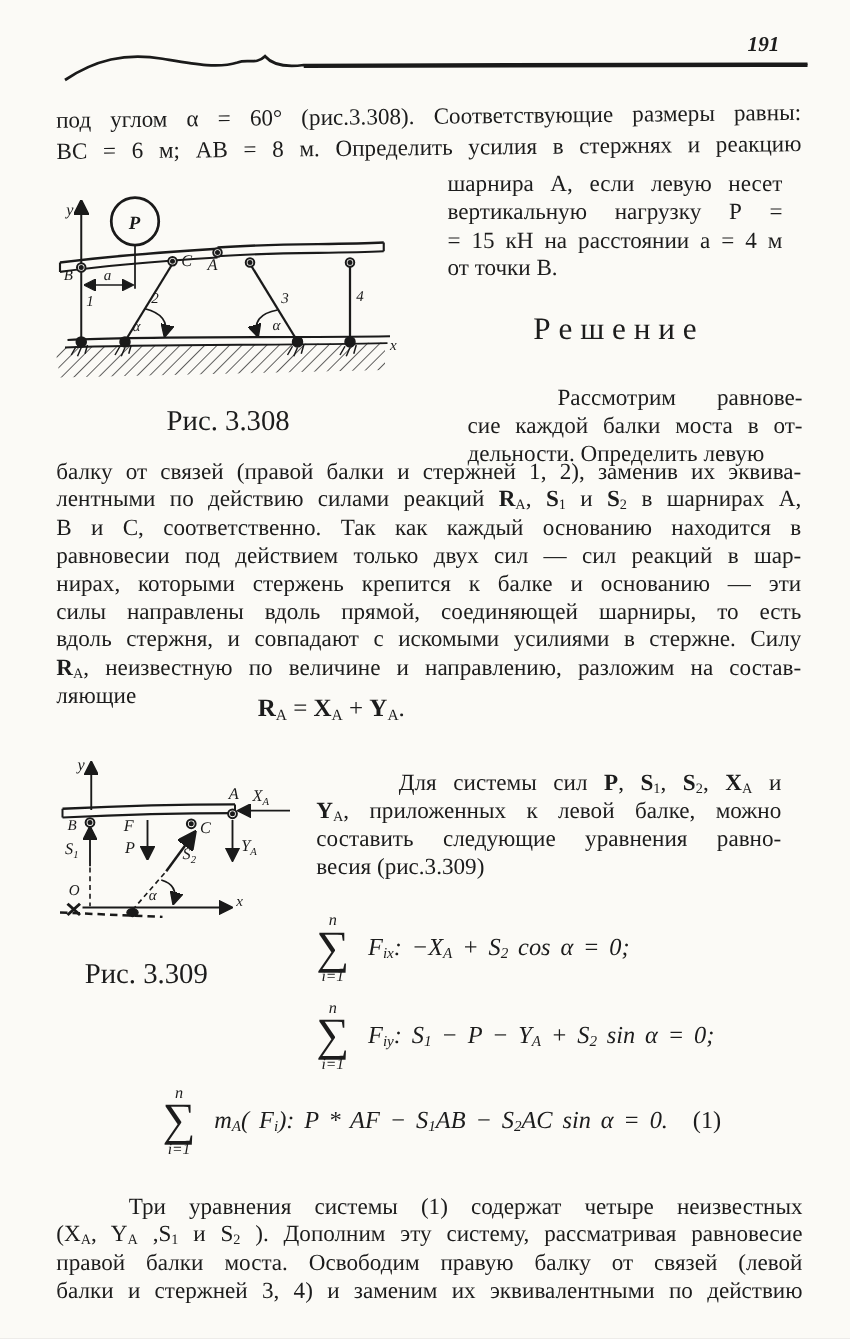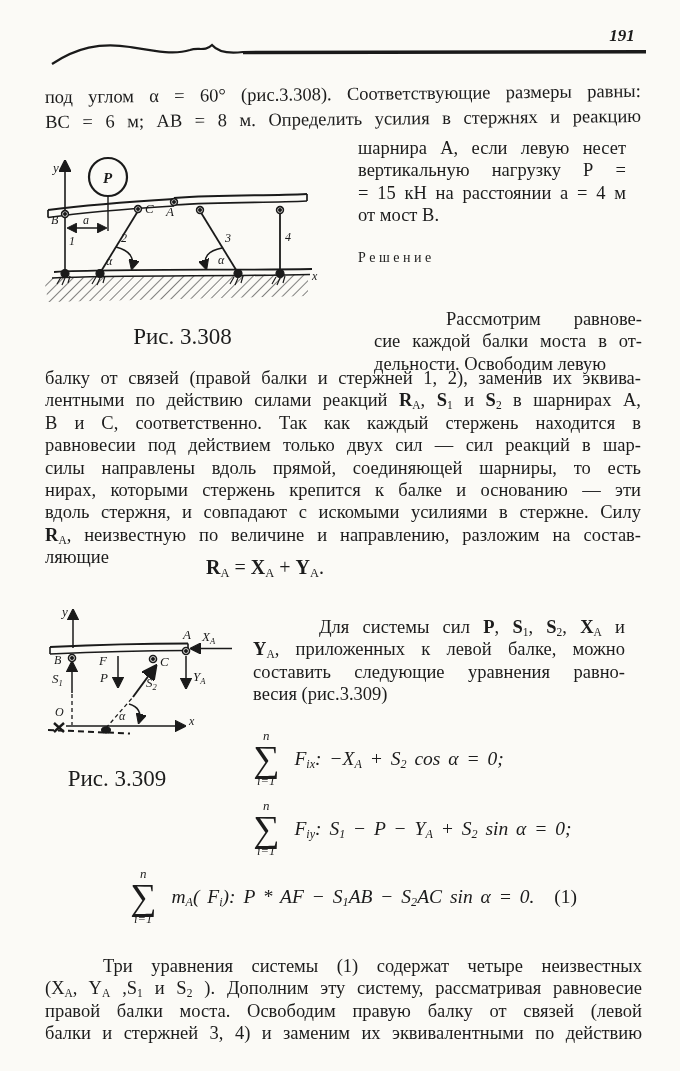--- a/index.html
+++ b/index.html
@@ -8,23 +8,23 @@
   .abs{position:absolute;}
   .line{height:22.4px;line-height:22.4px;font-size:18.5px;white-space:normal;overflow:hidden;}
   .lh25 .line{height:25px;line-height:25px;}
   .jl{text-align:justify;text-align-last:justify;text-justify:inter-word;}
   .ll{text-align:left;}
   .ind72{padding-left:72px;}
   .ind66{padding-left:66px;}
   .ind58{padding-left:58px;}
   sub{font-size:0.62em;line-height:0;vertical-align:-0.22em;}
   b{font-weight:bold;}
-  .pageno{font-size:17px;font-weight:bold;font-style:italic;text-align:center;}
+  .pageno{font-size:17px;font-weight:bold;font-style:italic;text-align:left;}
   .caption{font-size:23px;text-align:center;}
-  .heading{font-size:14px;}
+  .heading{font-size:25px;text-align:center;}
   .eq{display:flex;align-items:center;height:64px;font-size:19.5px;}
   .eq .expr{word-spacing:3px;font-style:italic;}
   .eq .num{margin-left:auto;}
   .sumwrap{display:flex;flex-direction:column;align-items:center;margin-right:15px;}
   .sum-n{font-style:italic;font-size:13px;line-height:12px;}
   .sum-s{font-size:37px;line-height:33px;}
   .sum-i{font-style:italic;font-size:12.5px;line-height:13px;}
   .eq-ra{text-align:center;font-size:20px;}
   svg text{font-family:"Liberation Serif",serif;font-style:italic;fill:#1a1a1a;font-size:12px;}
   svg .lab13{font-size:13px;}
@@ -122,36 +122,36 @@
       <path d="M192,127 l-4,7 M196,128 l-3,7 M201,126 l-2,7" fill="none"></path>
       <path d="M234,127 l-4,7 M238,128 l-3,7 M243,126 l-2,7" fill="none"></path>
     </g>
   </svg>
   <div class="abs caption" style="left:100px;top:324px;width:165px;">Рис. 3.308</div>
 
   <div class="abs" style="left:358px;top:137px;width:268px;">
     <div class="line jl">шарнира А, если левую несет</div>
     <div class="line jl">вертикальную нагрузку Р =</div>
     <div class="line jl">= 15 кН на расстоянии а = 4 м</div>
-    <div class="line ll">от мост В.</div>
+    <div class="line ll">от точки В.</div>
   </div>
   <div class="abs heading" style="left:358px;top:250px;width:268px;">Р е ш е н и е</div>
   <div class="abs" style="left:358px;top:308px;width:268px;margin-left:16px;">
     <div class="line jl ind72">Рассмотрим равнове-</div>
     <div class="line jl">сие  каждой балки моста в от-</div>
-    <div class="line ll">дельности. Освободим левую</div>
+    <div class="line ll">дельности. Определить левую</div>
   </div>
 
   <div class="abs" style="left:45px;top:367px;width:596px;">
     <div class="line jl">балку от связей (правой балки и стержней 1, 2), заменив их эквива-</div>
     <div class="line jl">лентными по действию силами реакций <b>R</b><sub>A</sub>, <b>S</b><sub>1</sub> и <b>S</b><sub>2</sub> в шарнирах А,</div>
-    <div class="line jl">В и С, соответственно. Так как каждый стержень находится в</div>
+    <div class="line jl">В и С, соответственно. Так как каждый основанию находится в</div>
     <div class="line jl">равновесии под действием только двух сил — сил реакций в шар-</div>
+    <div class="line jl">нирах, которыми стержень крепится к балке и основанию — эти</div>
     <div class="line jl">силы направлены вдоль прямой, соединяющей шарниры, то есть</div>
-    <div class="line jl">нирах, которыми стержень крепится к балке и основанию — эти</div>
     <div class="line jl">вдоль стержня, и совпадают с искомыми усилиями в стержне. Силу</div>
     <div class="line jl"><b>R</b><sub>A</sub>, неизвестную по величине и направлению, разложим на состав-</div>
     <div class="line ll">ляющие</div>
   </div>
 
   <div class="abs eq-ra" style="left:150px;top:556px;width:230px;"><b>R</b><sub>A</sub> = <b>X</b><sub>A</sub> + <b>Y</b><sub>A</sub>.</div>
 
   <svg class="abs" style="left:42px;top:602px;" width="205" height="162" viewBox="0 0 205 162">
 
     <line x1="31" y1="46" x2="31" y2="9" stroke-width="1.5" marker-end="url(#ar)"></line>

